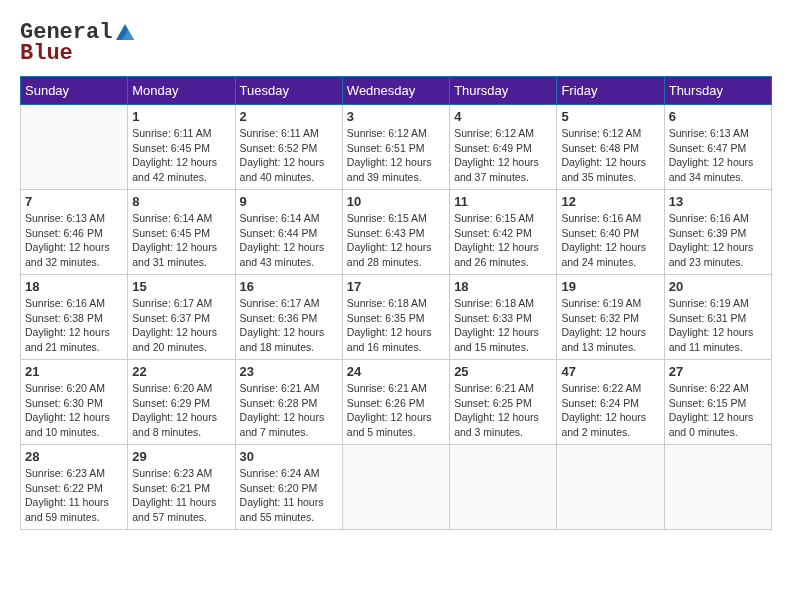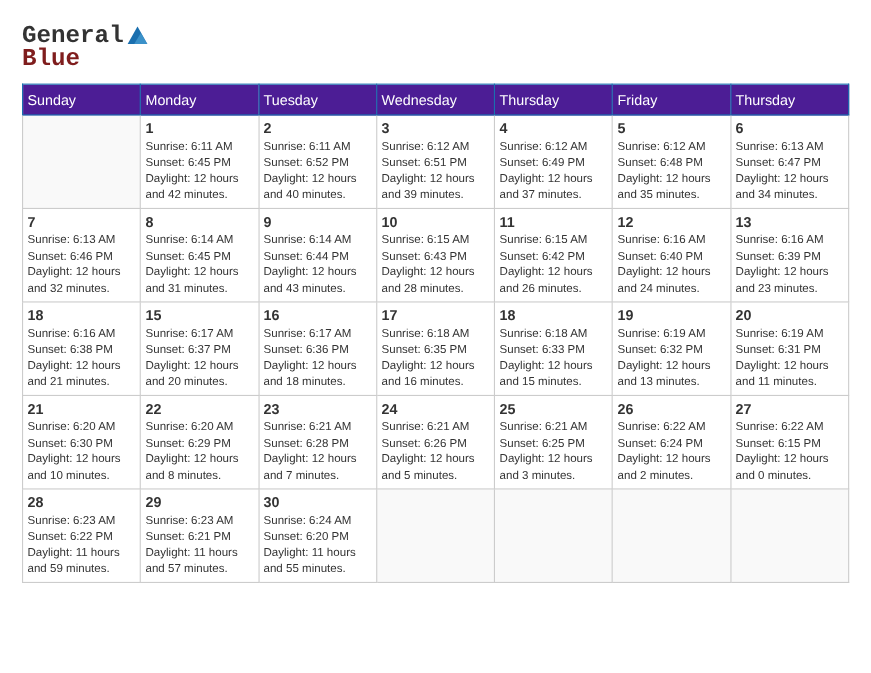--- a/index.html
+++ b/index.html
@@ -304,21 +304,21 @@
         </td>
         <td>
         <span class="day-number">25</span>
         <div class="day-info">
           <span>Sunrise: 6:21 AM</span><br>
           <span>Sunset: 6:25 PM</span><br>
           <span>Daylight: 12 hours and 3 minutes.</span>
         </div>
         </td>
         <td>
-        <span class="day-number">26</span>
+        <span class="day-number">47</span>
         <div class="day-info">
           <span>Sunrise: 6:22 AM</span><br>
           <span>Sunset: 6:24 PM</span><br>
           <span>Daylight: 12 hours and 2 minutes.</span>
         </div>
         </td>
         <td>
         <span class="day-number">27</span>
         <div class="day-info">
           <span>Sunrise: 6:22 AM</span><br>

